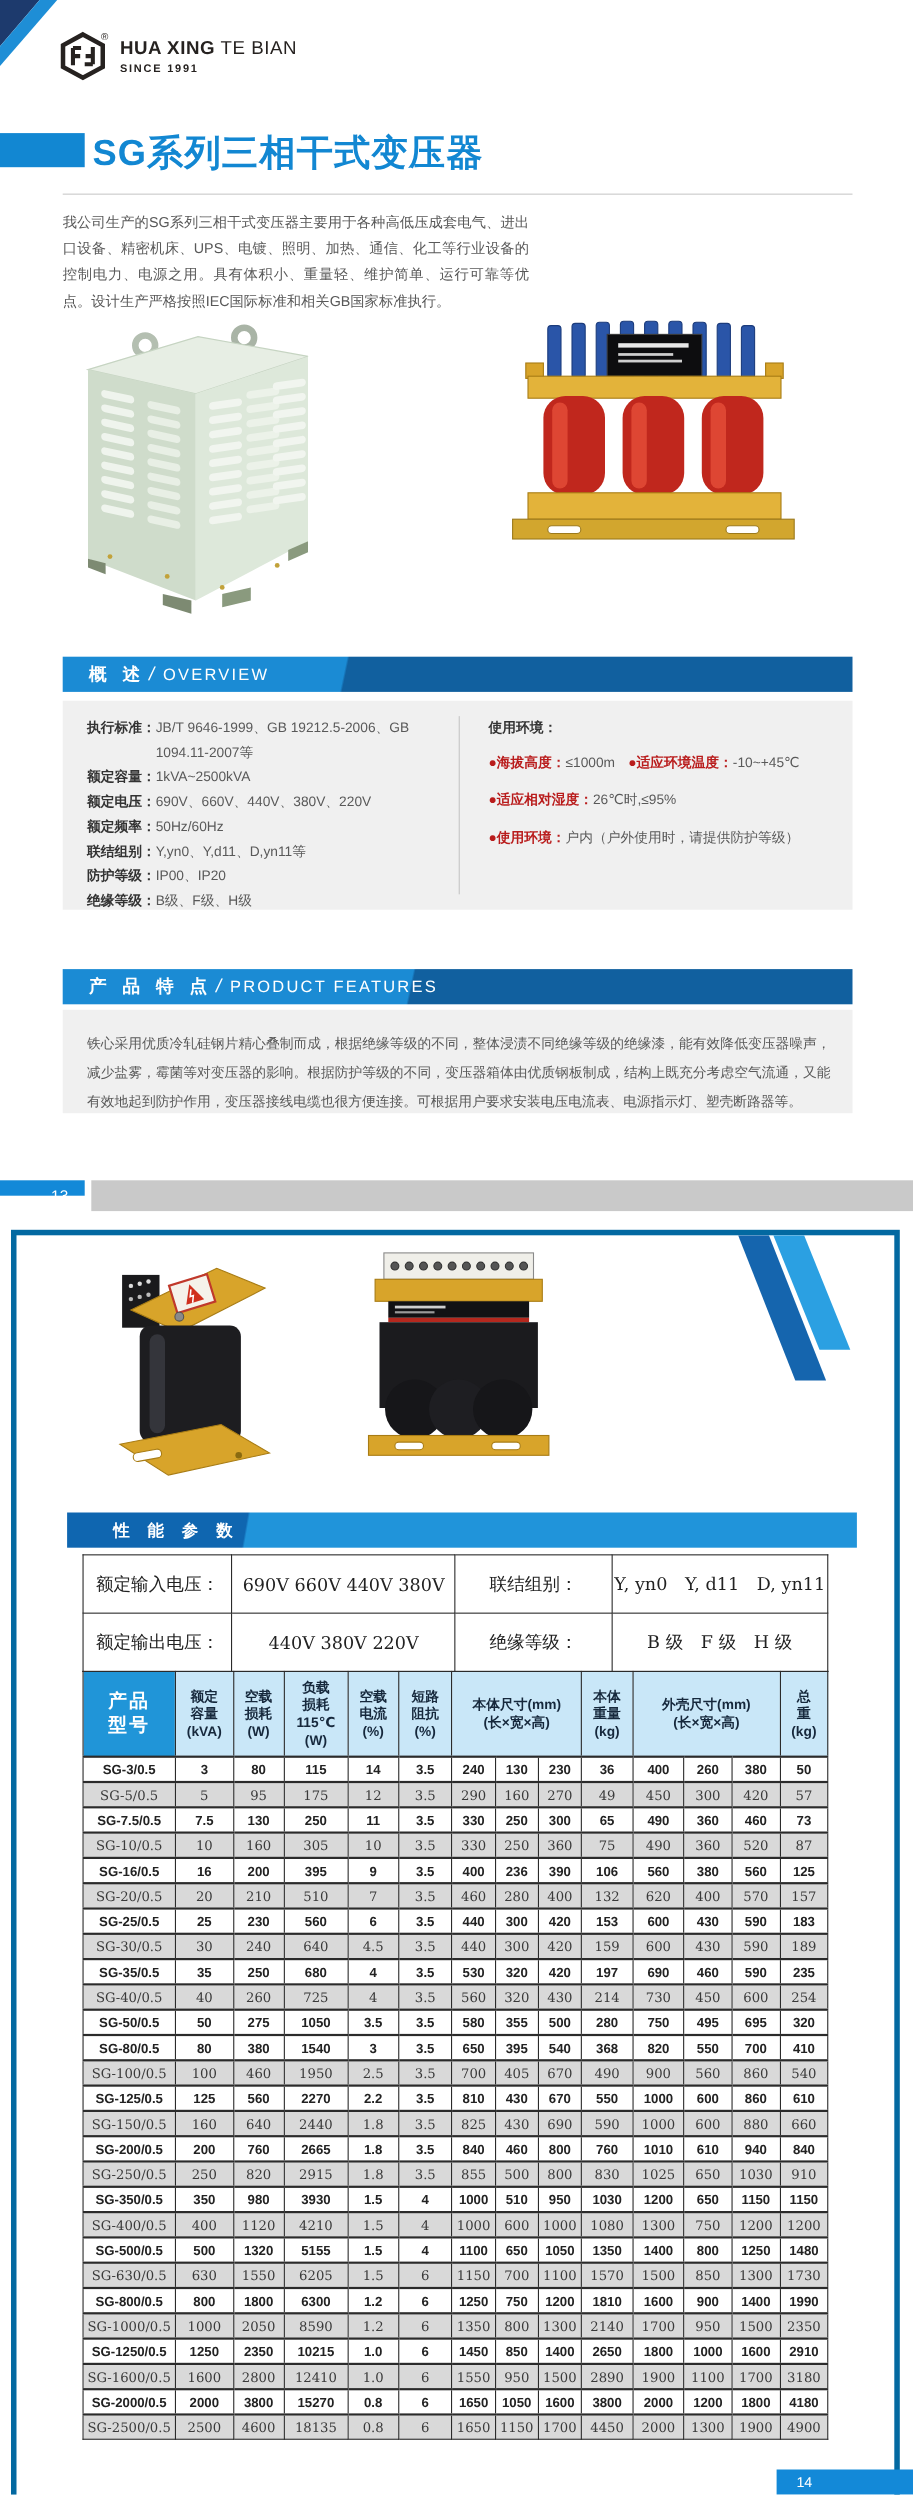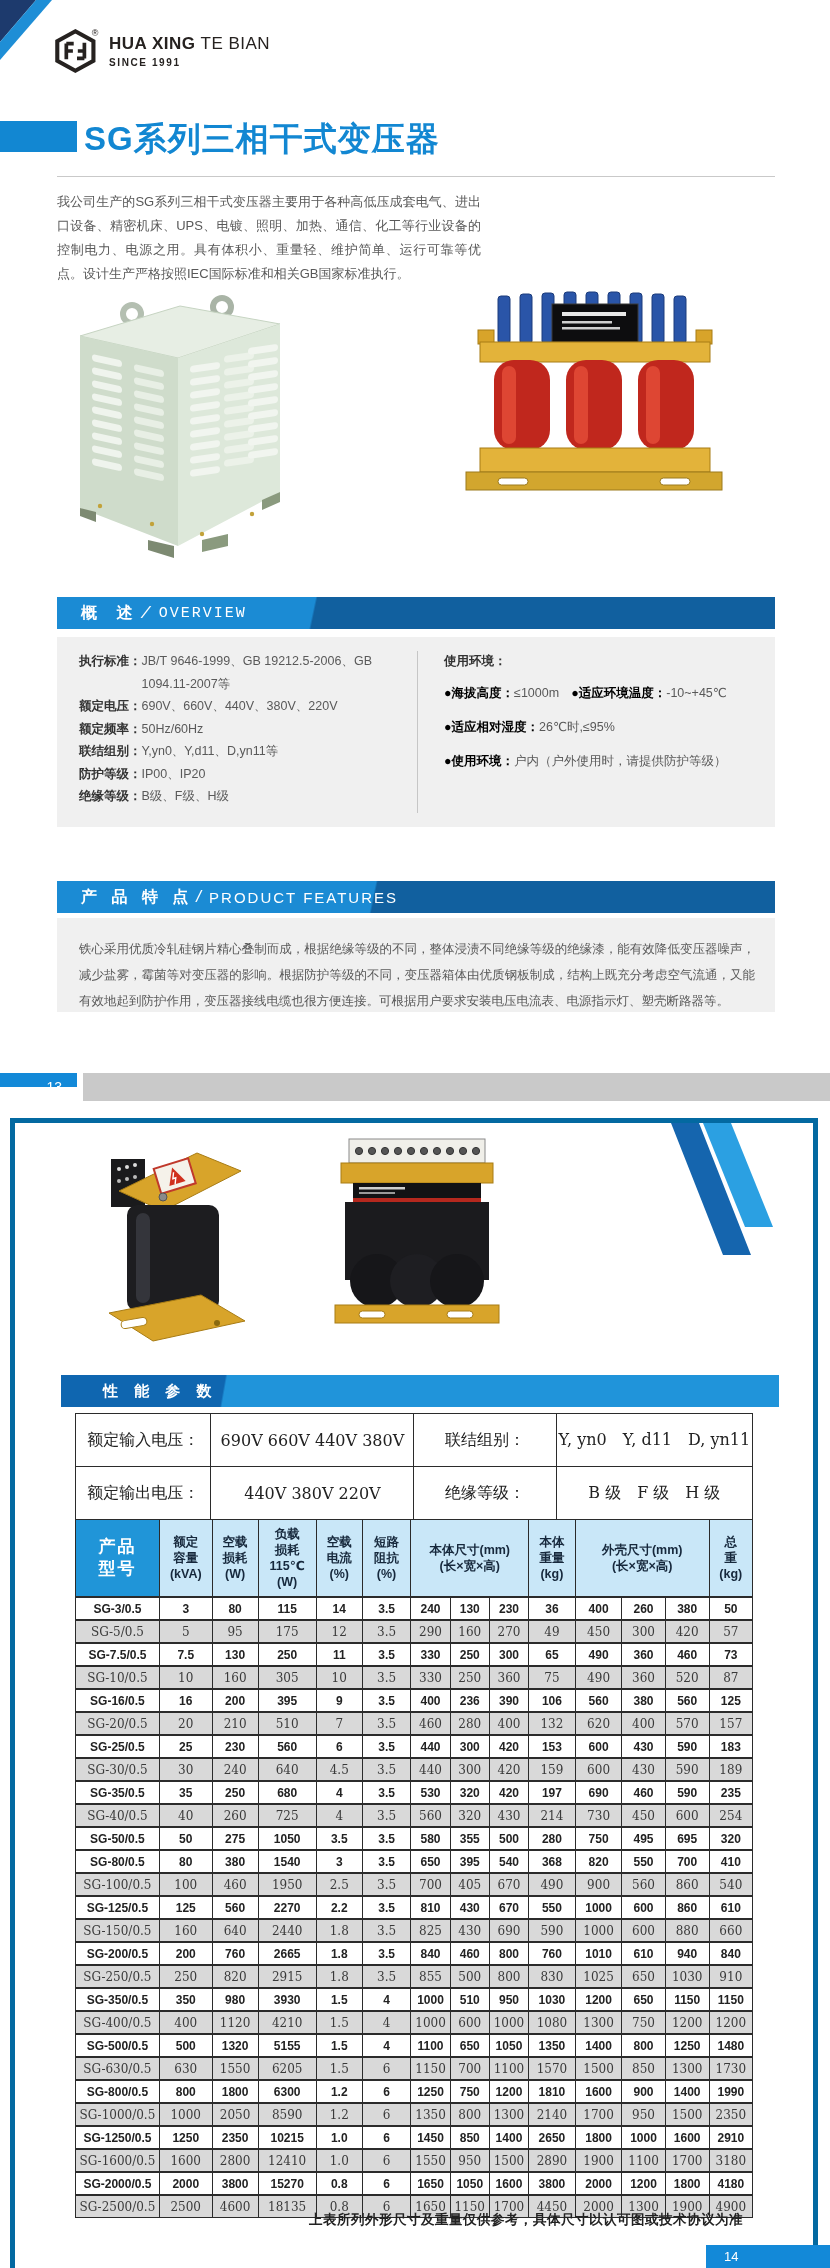--- a/index.html
+++ b/index.html
@@ -16,35 +16,35 @@
   
   .title-row{position:absolute;left:0;top:121px;height:36px;display:flex;align-items:flex-start;}
   .title-sq{width:77px;height:31px;background:#1287d2;}
   .page-title{font-size:33px;font-weight:bold;color:#1287d2;margin:0 0 0 7px;letter-spacing:1px;line-height:36px;}
   .title-rule{position:absolute;left:57px;top:176px;width:718px;height:1px;background:#c9c9c9;}
   .intro{position:absolute;left:57px;top:190px;width:424px;margin:0;font-size:13px;line-height:24px;color:#595959;text-align:justify;}
   .photoA{position:absolute;left:52px;top:288px;}
   .photoB{position:absolute;left:452px;top:280px;}
   
   .section-bar{position:absolute;left:57px;width:718px;height:32px;color:#fff;display:flex;align-items:center;}
-  .bar-overview{top:597px;background:linear-gradient(102deg,#1b8bd4 0 253px,#11609f 255px);font-family:Liberation Mono, monospace;}
+  .bar-overview{top:597px;background:linear-gradient(102deg,#1b8bd4 0 253px,#11609f 255px);}
   .bar-features{top:881px;background:linear-gradient(102deg,#1b8bd4 0 312px,#11609f 314px);}
   .bar-zh{font-size:16px;font-weight:bold;letter-spacing:5px;margin-left:24px;white-space:nowrap;}
   .bar-sep{font-size:17px;margin:0 8px 0 3px;font-style:italic;}
   .bar-en{font-size:15px;letter-spacing:2px;white-space:nowrap;}
   .overview-box{position:absolute;left:57px;top:637px;width:718px;height:190px;background:#f0f0f0;display:flex;box-sizing:border-box;}
   .specs{width:360px;padding:13px 0 0 22px;box-sizing:border-box;}
   .spec-row{display:flex;font-size:12.5px;line-height:22.5px;color:#595959;}
   .spec-lbl{font-weight:bold;color:#333;white-space:nowrap;}
   .spec-val{flex:1;}
   .obox-divider{width:1px;background:#c6c6c6;margin:14px 0;}
   .env{flex:1;padding:16px 16px 0 26px;font-size:12.5px;color:#595959;}
   .env-title{font-weight:bold;color:#333;margin-bottom:13px;}
   .env-item{margin-bottom:14px;line-height:20px;}
-  .env-lbl{font-weight:bold;color:#000000;}
+  .env-lbl{font-weight:bold;color:#b91c1c;}
   .env-seg{margin-right:12px;}
   .features-box{position:absolute;left:57px;top:918px;width:718px;height:94px;background:#f0f0f0;box-sizing:border-box;padding:18px 20px 0 22px;}
   .features-text{margin:0;font-size:12.5px;line-height:26px;color:#595959;text-align:justify;}
   
   .pageno-13{position:absolute;left:0;top:1073px;width:77px;height:14px;background:#1389d8;color:#fff;font-size:14px;line-height:28px;text-align:right;padding-right:15px;box-sizing:border-box;}
   .pageno-bar{position:absolute;left:83px;top:1073px;right:0;height:28px;background:#c9c9c9;}
   .pageno-14{position:absolute;left:706px;top:2245px;width:124px;height:23px;background:#1389d8;color:#fff;font-size:13px;line-height:23px;padding-left:18px;box-sizing:border-box;}
   
   .card{position:absolute;left:10px;top:1118px;width:808px;height:1238px;background:#fff;border:5px solid #0369a1;box-sizing:border-box;}
   .card-ribbons{position:absolute;right:22px;top:0;}
@@ -179,20 +179,24 @@
     <span class="bar-zh">概 述</span>
     <span class="bar-sep">/</span>
     <span class="bar-en">OVERVIEW</span>
   </div>
 
   <div class="overview-box">
     <div class="specs" id="spec-list">
         <div class="spec-row">
           <span class="spec-lbl">执行标准：</span>
           <span class="spec-val">JB/T 9646-1999、GB 19212.5-2006、GB 1094.11-2007等</span>
+        </div>
+        <div class="spec-row">
+          <span class="spec-lbl">额定容量：</span>
+          <span class="spec-val">1kVA~2500kVA</span>
         </div>
         <div class="spec-row">
           <span class="spec-lbl">额定电压：</span>
           <span class="spec-val">690V、660V、440V、380V、220V</span>
         </div>
         <div class="spec-row">
           <span class="spec-lbl">额定频率：</span>
           <span class="spec-val">50Hz/60Hz</span>
         </div>
         <div class="spec-row">
@@ -792,17 +796,16 @@
             <td>1700</td>
             <td>4450</td>
             <td>2000</td>
             <td>1300</td>
             <td>1900</td>
             <td>4900</td>
           </tr>
         </tbody>
     </table>
 
-    <div class="footnote">上表所列外形尺寸及重量仅供参考，具体尺寸以认可图或技术协议为准</div>
   </div>
 
   <div class="pageno-14">14</div>
 </div>
 
 </body></html>

